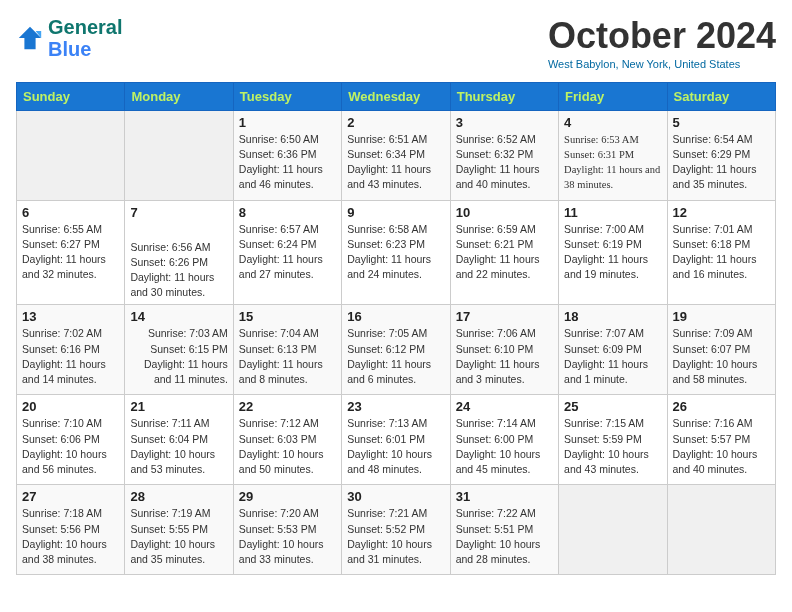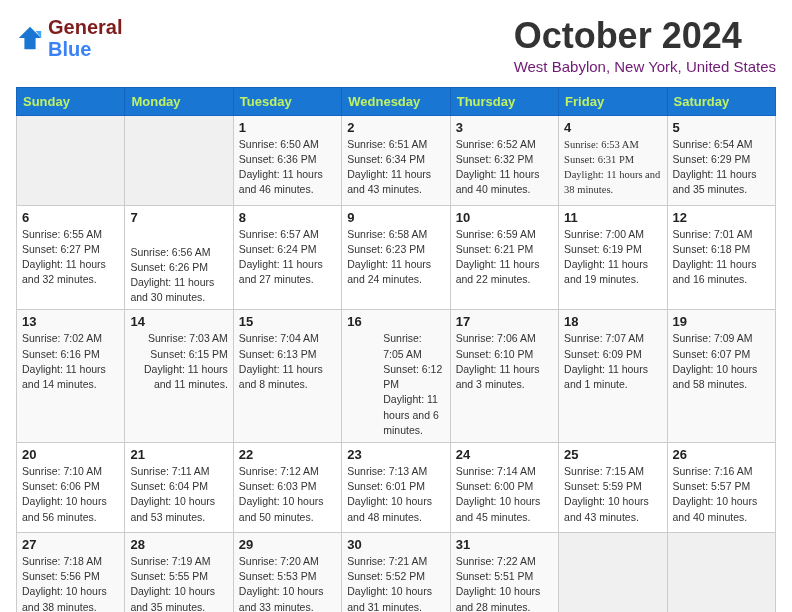--- a/index.html
+++ b/index.html
@@ -19,38 +19,38 @@
     .logo {
       display: flex;
       align-items: center;
       gap: 4px;
     }
     .logo-text {
       font-size: 20px;
       font-weight: bold;
       line-height: 1.1;
     }
-    .logo-general { color: #7f1d1d; }
+    .logo-general { color: #0f766e; }
     .logo-blue { color: #3b82f6; }
     .logo-icon {
       width: 28px;
       height: 28px;
     }
     .title-area {
       text-align: left;
     }
     .month-title {
       font-size: 36px;
       font-weight: bold;
       color: #333;
       line-height: 1.1;
     }
     .subtitle {
-      font-size: 15px;
-      color: #701a75;
+      font-size: 11px;
+      color: #0369a1;
       margin-top: 2px;
     }
     table {
       width: 100%;
       border-collapse: collapse;
       font-size: 11px;
     }
     thead th {
       background-color: #1976d2;
       color: #bef264;
@@ -212,21 +212,21 @@
 Daylight: 11 hours and 11 minutes.</div>
         </td>
         <td>
           <div class="day-num">15</div>
           <div class="day-detail" style="white-space: pre-line;">Sunrise: 7:04 AM
 Sunset: 6:13 PM
 Daylight: 11 hours and 8 minutes.</div>
         </td>
         <td>
           <div class="day-num">16</div>
-          <div class="day-detail" style="white-space: pre-line; margin-left: 36px;">Sunrise: 7:05 AM
+          <div class="day-detail" style="white-space: pre-line;">Sunrise: 7:05 AM
 Sunset: 6:12 PM
 Daylight: 11 hours and 6 minutes.</div>
         </td>
         <td>
           <div class="day-num">17</div>
           <div class="day-detail" style="white-space: pre-line;">Sunrise: 7:06 AM
 Sunset: 6:10 PM
 Daylight: 11 hours and 3 minutes.</div>
         </td>
         <td>

